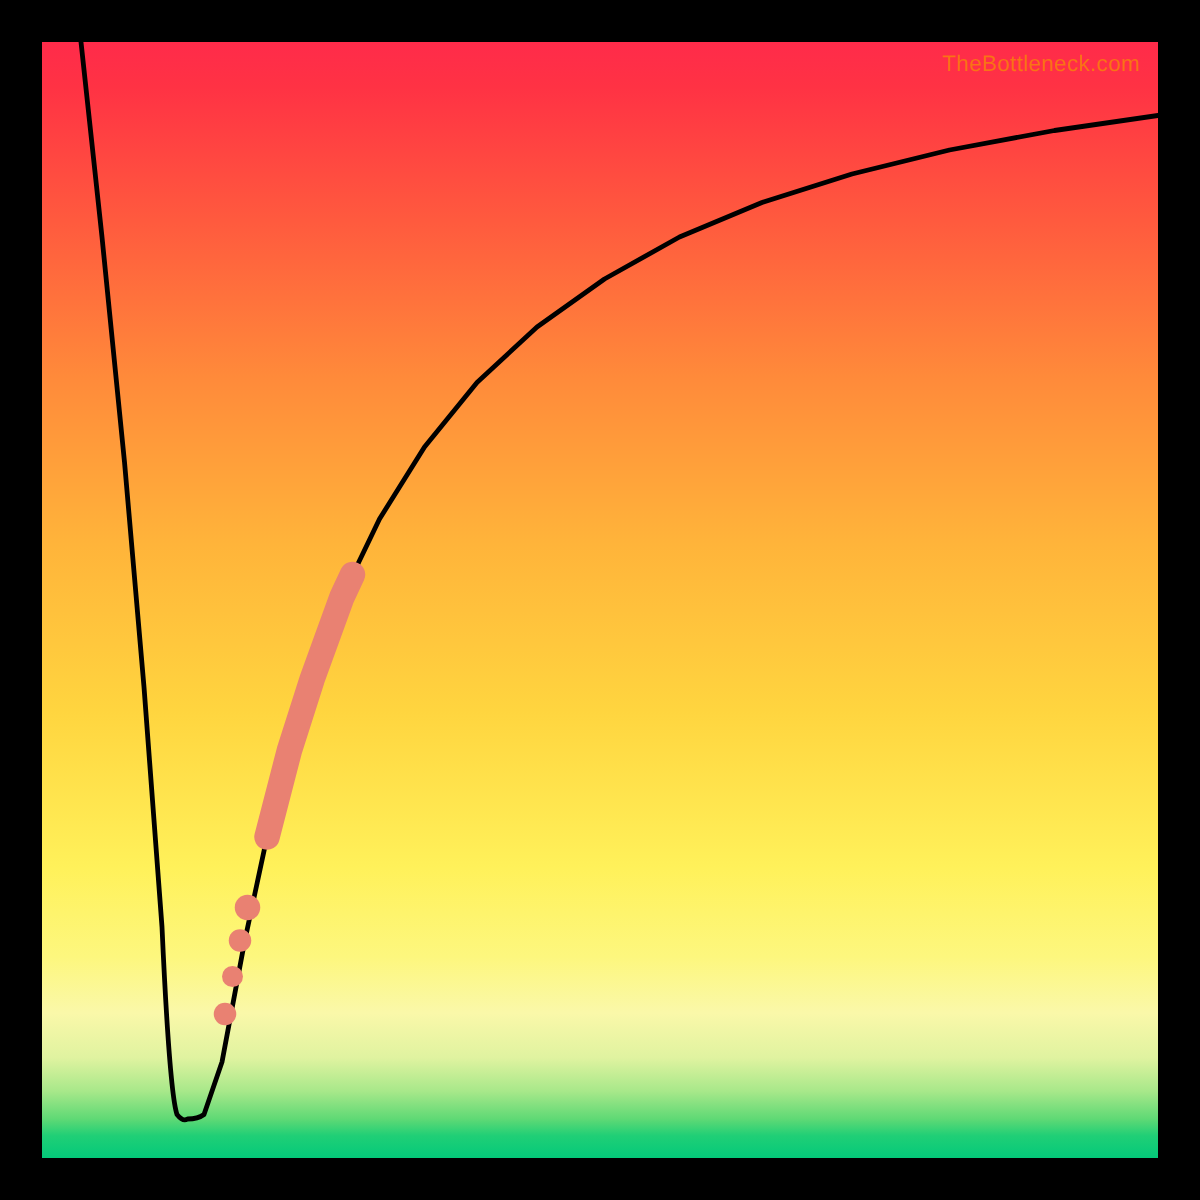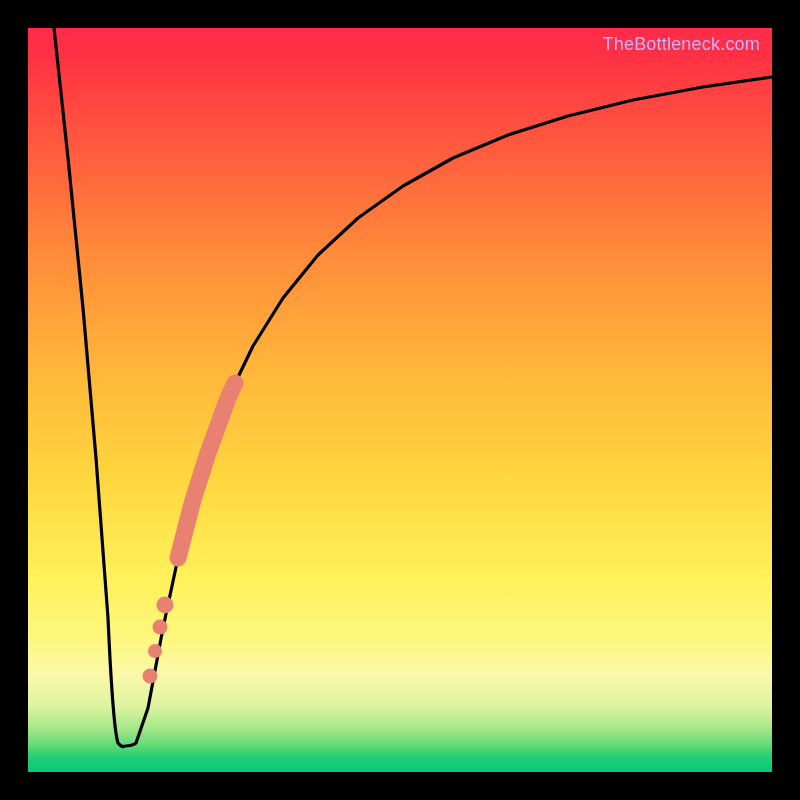--- a/index.html
+++ b/index.html
@@ -45,22 +45,22 @@
       #5fd975 96.5%,
       #20cf76 98%,
       #04c97a 100%
     );
   }
   .watermark {
     position: absolute;
     top: 6px;
     right: 12px;
     font-family: Arial, Helvetica, sans-serif;
-    font-size: 18px;
-    color: #c4b5fd;
+    font-size: 15px;
+    color: #f97316;
     letter-spacing: 0.2px;
     user-select: none;
   }
   svg.curve {
     position: absolute;
     left: 0; top: 0;
     width: 100%;
     height: 100%;
   }
 </style>

